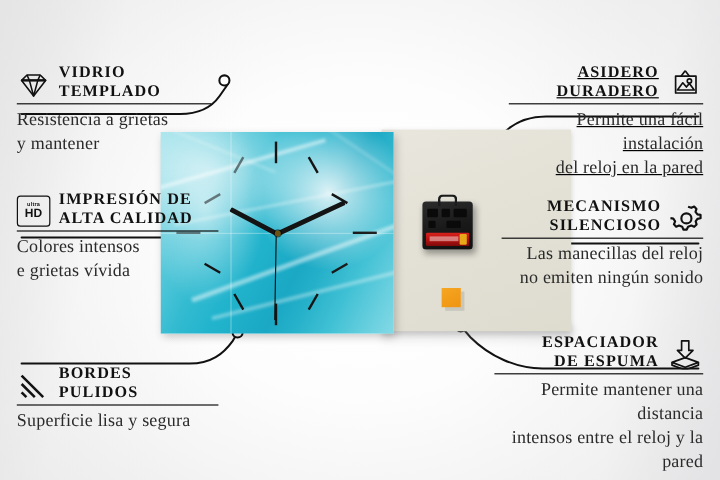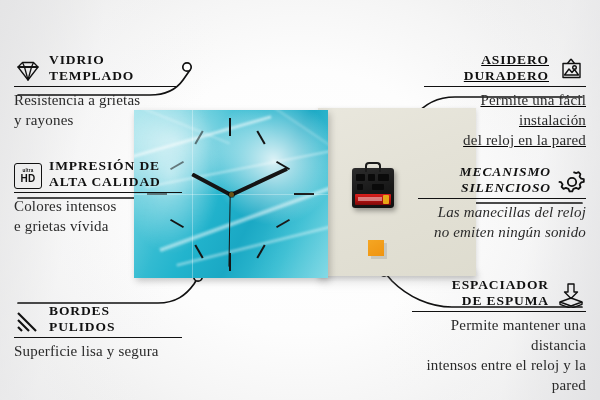--- a/index.html
+++ b/index.html
@@ -228,21 +228,21 @@
           <path d="M4,8 L24,8"></path>
         </g>
       </svg>
       <div>
         <div class="co-title">VIDRIO</div>
         <div class="co-title">TEMPLADO</div>
       </div>
     </div>
     <div class="co-rule"></div>
     <div class="co-desc">Resistencia a grietas</div>
-    <div class="co-desc">y rayones</div>
+    <div class="co-desc">y mantener</div>
   </div>
 
   <div class="callout co-left" style="left:14px;top:158px;width:168px;">
     <div class="co-head">
       <div class="hd-badge">
         <span class="u">ultra</span>
         <span class="h">HD</span>
       </div>
       <div>
         <div class="co-title">IMPRESIÓN DE</div>
@@ -286,21 +286,21 @@
           <path d="M8.5,18 L13,12 L16,15.5 L18.5,12.5 L22.5,18 Z"></path>
           <circle cx="18.5" cy="10.5" r="1.8"></circle>
         </g>
       </svg>
     </div>
     <div class="co-rule"></div>
     <div class="co-desc">Permite una fácil instalación</div>
     <div class="co-desc">del reloj en la pared</div>
   </div>
 
-  <div class="callout co-right" style="left:418px;top:164px;width:168px;font-style:italic;">
+  <div class="callout co-right" style="left:418px;top:164px;width:168px;">
     <div class="co-head">
       <div>
         <div class="co-title">MECANISMO</div>
         <div class="co-title">SILENCIOSO</div>
       </div>
       <svg class="ic" width="28" height="26" viewBox="0 0 28 26">
         <g fill="none" stroke="#111" stroke-width="1.8" stroke-linejoin="round">
           <path d="M14,3.2 l2.7,1.0 l2.4,-1.1 l1.9,2.0 l-0.8,2.5 l1.6,2.1 l2.6,0.4 l0,2.8 l-2.6,0.5 l-1.5,2.1 l0.8,2.5 l-2.0,2.0 l-2.4,-1.1 l-2.7,1.0 l-1.1,2.4 l-2.8,0 l-1.0,-2.4 l-2.6,-1.0 l-2.4,1.0 l-1.9,-2.0 l1.0,-2.5 l-1.5,-2.2 l-2.4,-0.4" transform="translate(1.4,0)"></path>
           <circle cx="14" cy="13" r="4.2"></circle>
         </g>

